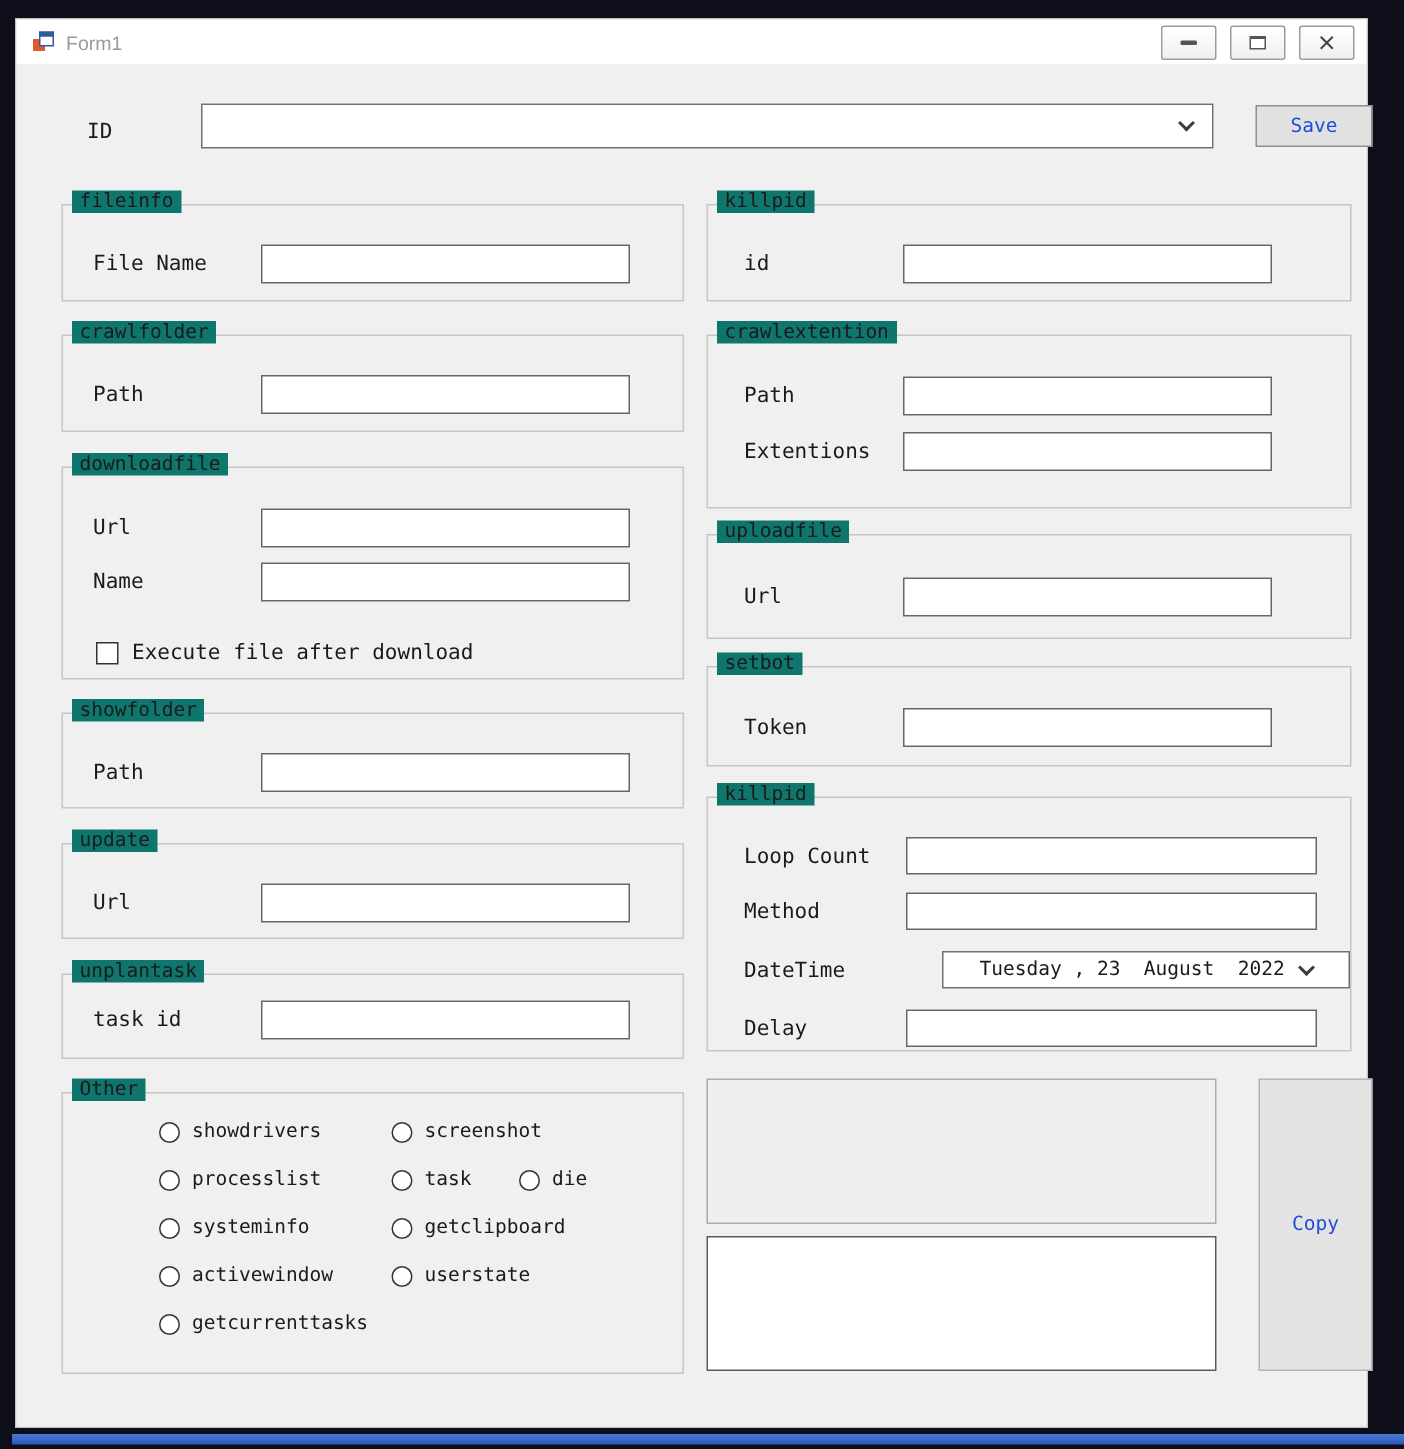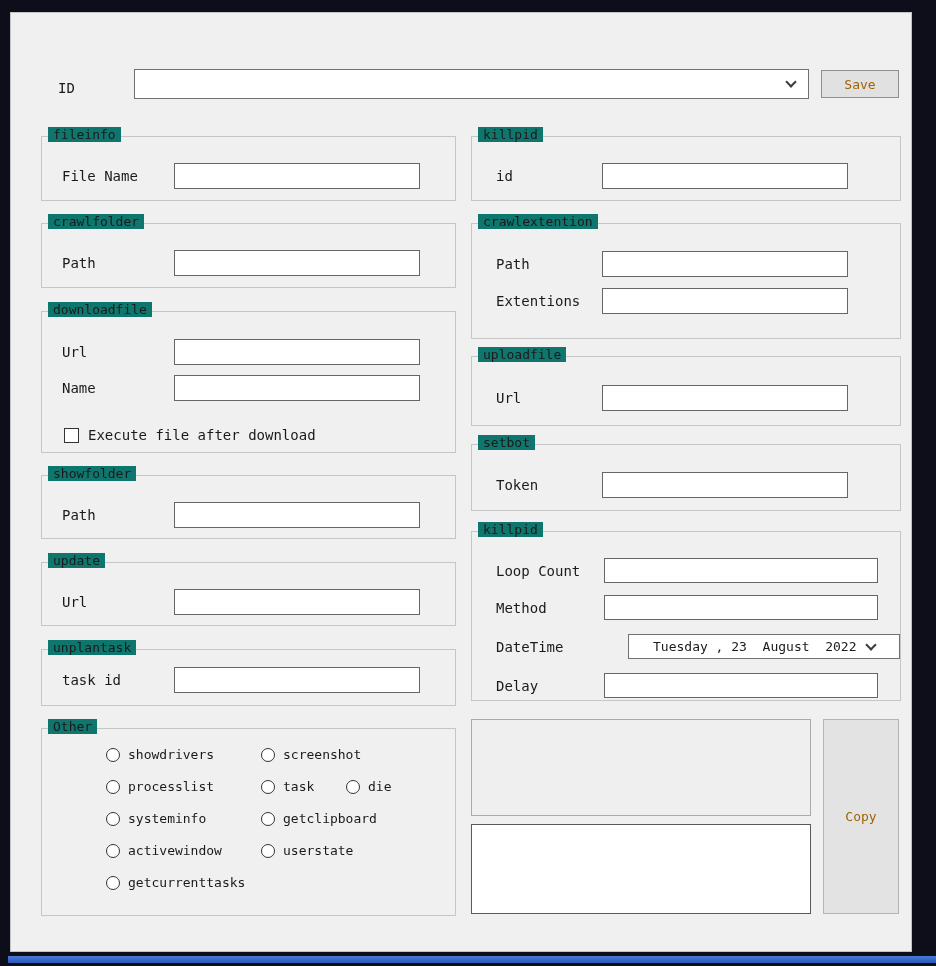--- a/index.html
+++ b/index.html
@@ -30,21 +30,21 @@
   #id-label { position:absolute; left:47px; top:37px; }
 
   .combobox { background:#fff; border:1px solid #707070; display:flex; align-items:center; cursor:pointer; }
   #id-combo { position:absolute; left:123px; top:26px; width:675px; height:30px;
               padding:0 13px 0 8px; }
   .combo-value { flex:1; white-space:pre; overflow:hidden; font-size:13px; }
   .chev { width:8px; height:8px; border-right:2px solid #3c3c3c; border-bottom:2px solid #3c3c3c;
           transform:rotate(45deg); margin-top:-4px; flex:0 0 auto; }
 
   .btn { border:1px solid #8f8f8f; background:#e1e1e1;
-         font-family:"DejaVu Sans Mono", monospace; font-size:13px; color:#a16207; cursor:pointer; }
+         font-family:"DejaVu Sans Mono", monospace; font-size:13px; color:#1d4ed8; cursor:pointer;margin-left:16px; }
   #save-btn { position:absolute; left:810px; top:27px; width:78px; height:28px; }
 
   .groupbox { position:absolute; border:1px solid #c6c6c6; }
   .gb-title { position:absolute; top:-10px; left:6px; background:#0f766e;
               padding:0 5px; font-size:13px; white-space:pre; }
   .gb-left  { left:30px;  width:415px; }
   .gb-right { left:460px; width:430px; }
 
   .row { display:flex; align-items:center; }
   .gb-left  .flabel { flex:0 0 132px; padding-left:20px; }
@@ -104,20 +104,43 @@
                 background:#e3e3e3; border:1px solid #b5b5b5; }
 
   .bottom-strip { position:absolute; left:8px; right:0; bottom:3px; height:7px;
                   background:linear-gradient(#4a79d6,#2a58b8); }
 </style>
 </head>
 <body>
 
 <div class="window">
 
+  <div class="titlebar">
+    <span class="app-icon">
+      <svg width="16" height="16" viewBox="0 0 16 16">
+        <rect x="1" y="6" width="8" height="8" fill="#e2592a"></rect>
+        <rect x="5.5" y="1.5" width="9" height="9" fill="#ffffff" stroke="#2d5d9e"></rect>
+        <rect x="5" y="1" width="10" height="3.5" fill="#2d5d9e"></rect>
+      </svg>
+    </span>
+    <span class="title-text">Form1</span>
+    <div class="win-controls">
+      <div class="winbtn">
+        <span class="ic-min"></span>
+      </div>
+      <div class="winbtn">
+        <span class="ic-max"></span>
+      </div>
+      <div class="winbtn">
+        <svg width="11" height="11" viewBox="0 0 11 11">
+          <path d="M1.5 1.5 L9.5 9.5 M9.5 1.5 L1.5 9.5" stroke="#444" stroke-width="1.4" fill="none"></path>
+        </svg>
+      </div>
+    </div>
+  </div>
 
   <div class="client">
 
     <span class="lbl" id="id-label">ID</span>
     <div class="combobox" id="id-combo">
       <span class="combo-value"></span>
       <span class="chev"></span>
     </div>
     <button class="btn" id="save-btn">Save</button>
 

